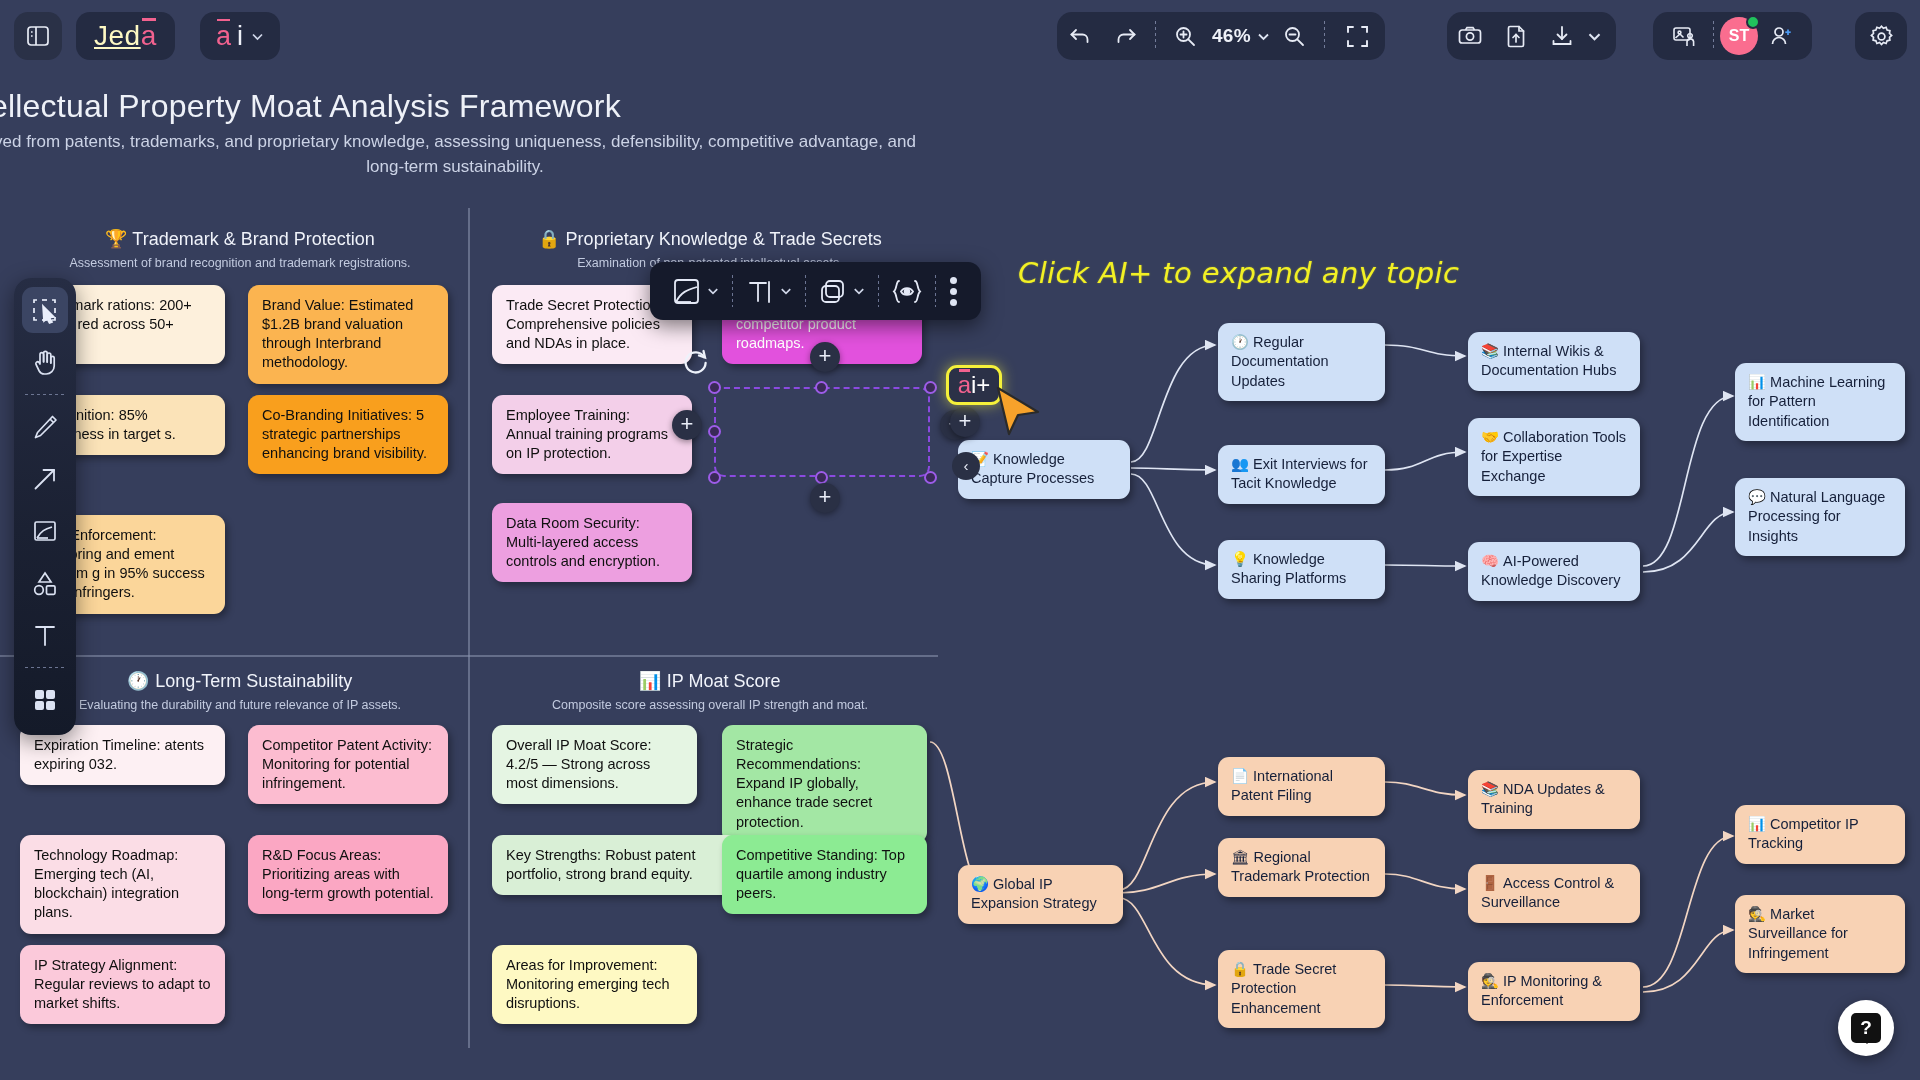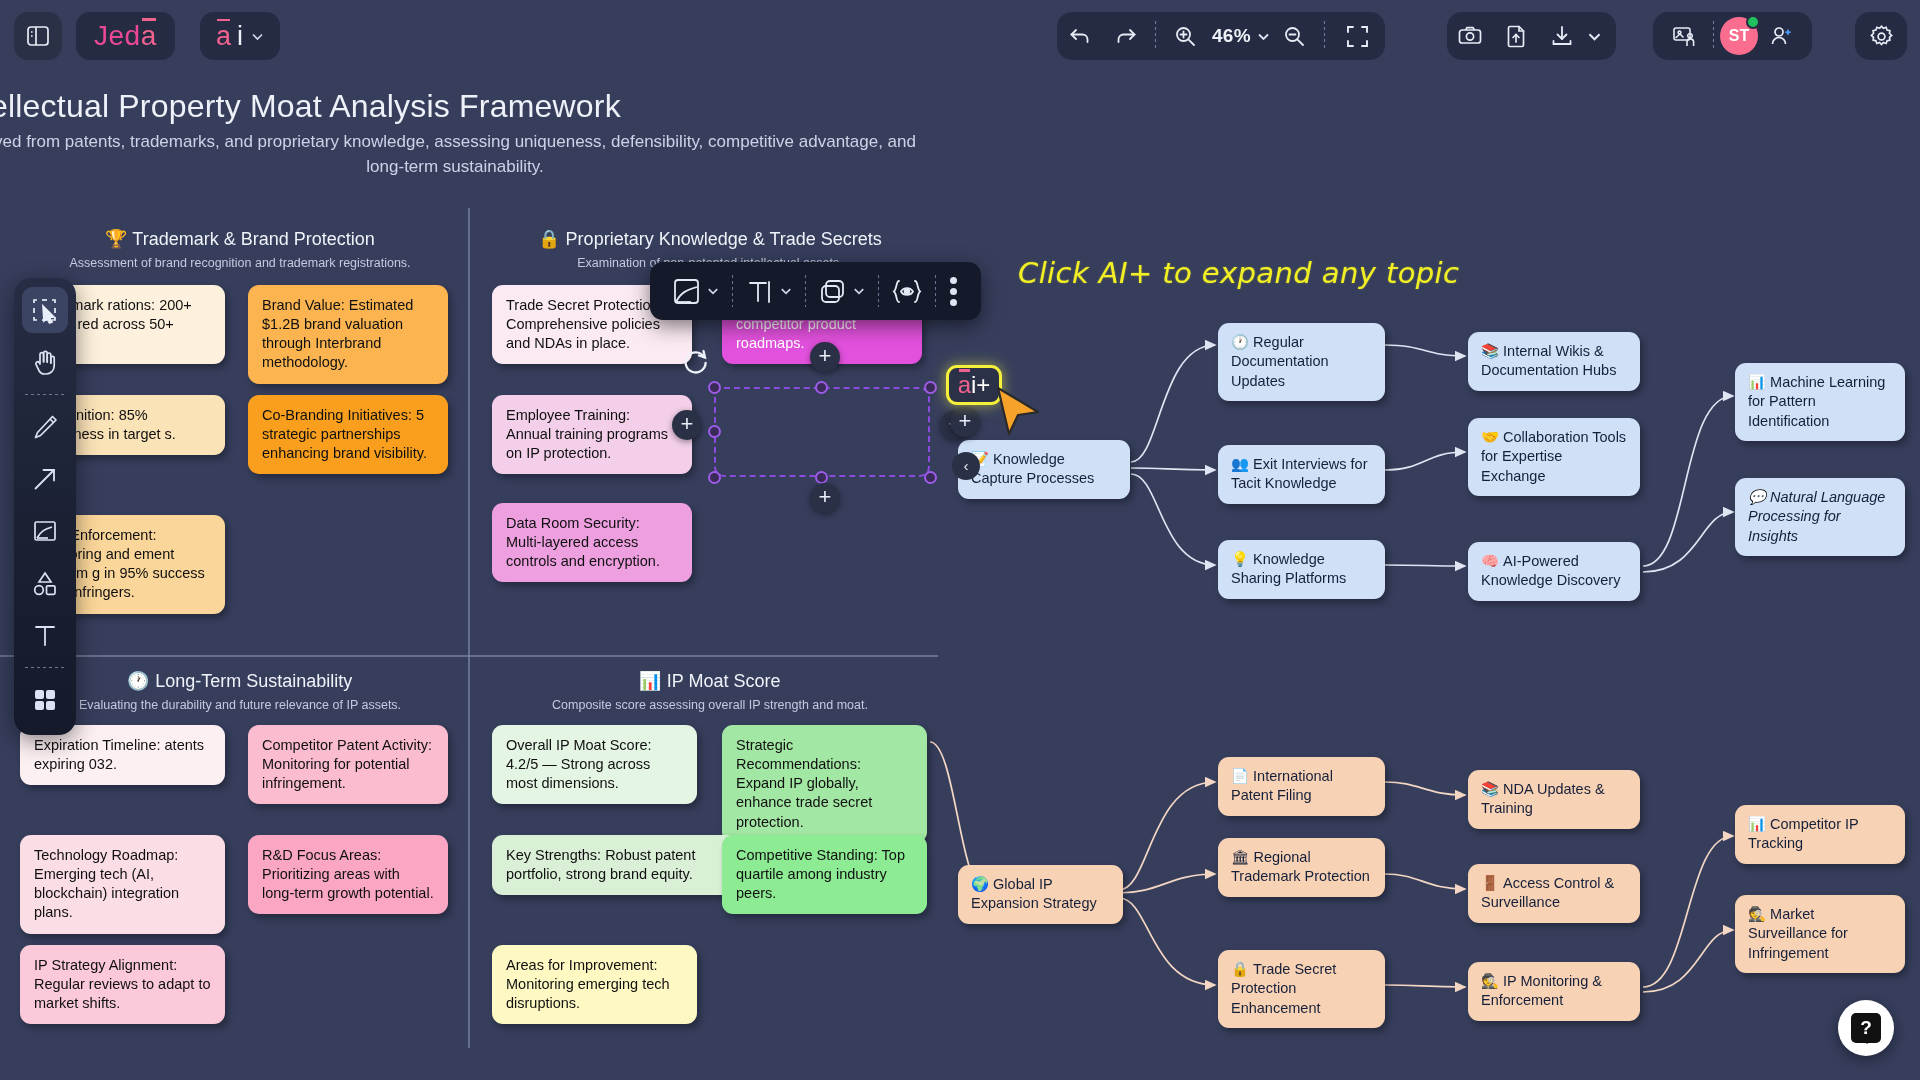--- a/index.html
+++ b/index.html
@@ -8,21 +8,21 @@
     background: #363e5c;
     font-family: "Liberation Sans", sans-serif;
     overflow: hidden;
   }
   #stage { position: relative; width: 1920px; height: 1080px; background: #363e5c; }
 
   
   .topbar { position: absolute; top: 0; left: 0; width: 1920px; height: 72px; z-index: 60; }
   .logo-sq { position: absolute; left: 14px; top: 12px; width: 48px; height: 48px; border-radius: 14px; background:#2a3147; display:flex;align-items:center;justify-content:center; }
   .jeda { position: absolute; left: 76px; top: 12px; height: 48px; padding: 0 18px; border-radius: 14px; background:#242b42; display:flex;align-items:center; font-size: 28px; letter-spacing: .5px; }
-  .jeda .w { color:#ec4899; }
+  .jeda .w { color:#fef9c3;text-decoration:underline; }
   .jeda .p { color:#f2628f; }
   .aipill { position: absolute; left: 200px; top: 12px; height: 48px; padding: 0 14px 0 16px; border-radius:14px; background:#242b42; display:flex;align-items:center;gap:6px; font-size:27px;}
   .aipill .a { color:#f2628f; }
   .aipill .i { color:#eef1f8; }
   .ovl { position:relative; display:inline-block; }
   .ovl:before { content:""; position:absolute; left:1px; right:1px; top:-2px; height:2.5px; background:currentColor; }
 
   .grp { position:absolute; top:12px; height:48px; background:#242b42; border-radius:15px; display:flex; align-items:center; }
   .grp .ic { width:46px; height:48px; display:flex; align-items:center; justify-content:center; cursor:pointer; }
   .vdot { width:1px; height:30px; margin:0 6px; background:repeating-linear-gradient(to bottom,#737c99 0 3px,transparent 3px 6px); }
@@ -371,21 +371,21 @@
   <div class="node blue" style="left:1468px; top:418px; width:172px;">
     <span class="em">🤝</span><span>Collaboration Tools for Expertise Exchange</span>
   </div>
   <div class="node blue" style="left:1468px; top:542px; width:172px;">
     <span class="em">🧠</span><span>AI-Powered Knowledge Discovery</span>
   </div>
 
   <div class="node blue" style="left:1735px; top:363px; width:170px;">
     <span class="em">📊</span><span>Machine Learning for Pattern Identification</span>
   </div>
-  <div class="node blue" style="left:1735px; top:478px; width:170px;font-style:italic;">
+  <div class="node blue" style="left:1735px; top:478px; width:170px;">
     <span class="em">💬</span><span>Natural Language Processing for Insights</span>
   </div>
 
   <div class="node peach" style="left:958px; top:865px; width:165px;">
     <span class="em">🌍</span><span>Global IP Expansion Strategy</span>
   </div>
 
   <div class="node peach" style="left:1218px; top:757px; width:167px;">
     <span class="em">📄</span><span>International Patent Filing</span>
   </div>

